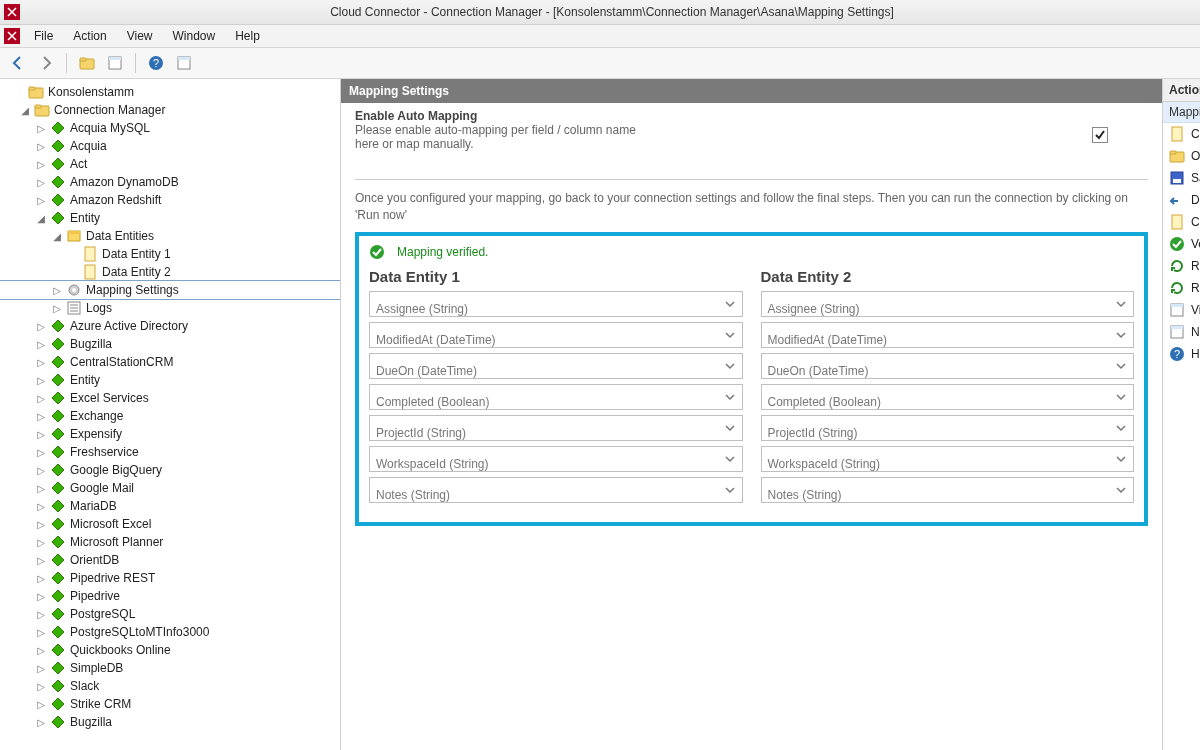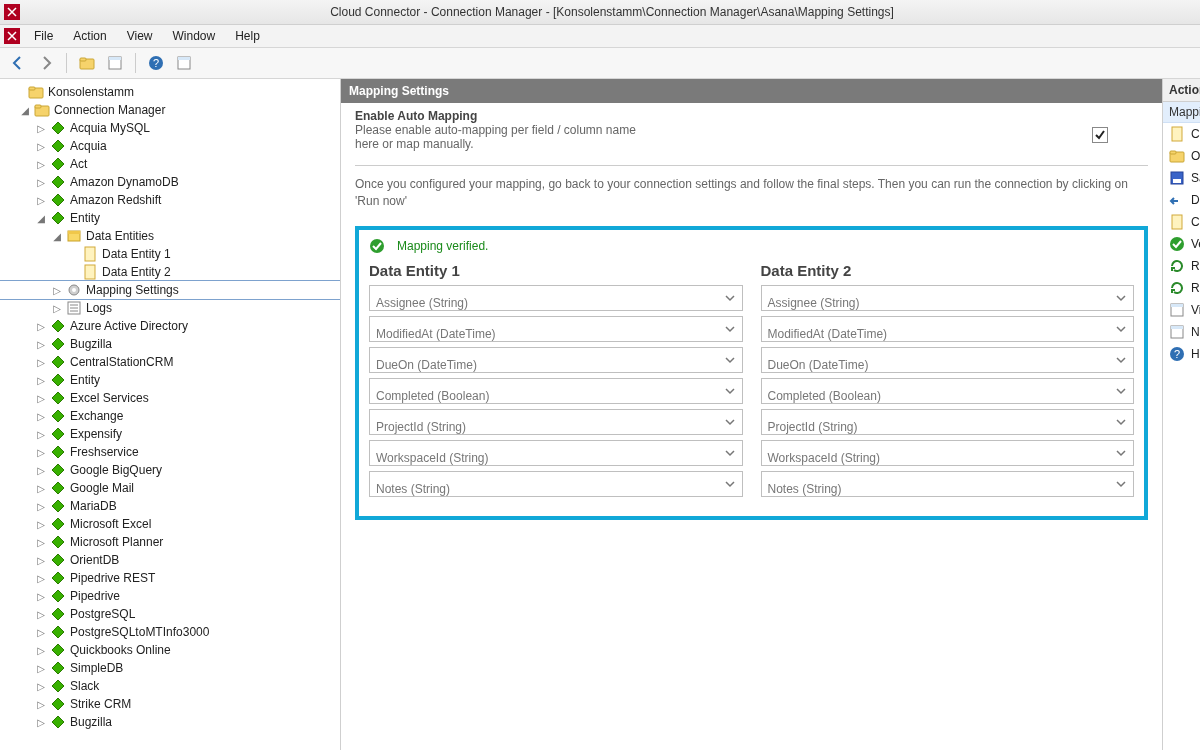--- a/index.html
+++ b/index.html
@@ -23,26 +23,26 @@
 .actions-pane{width:37px;flex:0 0 37px;border-left:1px solid #cfcfcf;background:#fff;overflow:hidden}
 
 .tn{display:flex;align-items:center;height:18px;white-space:nowrap;cursor:default}
 .tn.sel{background:#fff;outline:1px solid #7da2ce}
 .tw{width:14px;height:14px;display:flex;align-items:center;justify-content:center;color:#777;font-size:10px;margin-right:2px}
 .tic{width:16px;height:16px;margin-right:4px;display:flex;align-items:center;justify-content:center}
 .tlabel{padding-right:6px}
 
 .panel-hdr{height:24px;background:#7a7a7a;color:#fff;font-weight:bold;display:flex;align-items:center;padding:0 8px}
 .center-body{padding:6px 14px 0 14px;overflow:auto;color:#666}
-.auto-map{display:flex;align-items:flex-start;border-bottom:1px solid #ccc;padding-bottom:14px;margin-bottom:10px}
+.auto-map{display:flex;align-items:flex-start;border-bottom:1px solid #ccc;padding-bottom:28px;margin-bottom:10px}
 .auto-map .txt{flex:1}
 .auto-map .txt b{color:#444;font-weight:600}
 .chk{width:14px;height:14px;border:1px solid #888;margin-top:18px;margin-right:40px;display:flex;align-items:center;justify-content:center}
 .chk svg{color:#222}
-.note{color:#666;margin-bottom:16px;line-height:1.4}
+.note{color:#666;margin-bottom:8px;line-height:1.4}
 .links{text-align:right;margin-bottom:4px}
 .links a{color:#1a3fd4;text-decoration:underline;cursor:pointer;display:block;line-height:1.5}
 
 .map-frame{border:4px solid #11a8d8;padding:8px 10px 14px 10px}
 .verify-row{display:flex;align-items:center;margin-bottom:8px;color:#1a8a1a}
 .verify-row .ic{margin-right:12px}
 .map-cols{display:flex;gap:18px}
 .map-col{flex:1}
 .map-col h4{margin:0 0 6px 0;font-size:15px;font-weight:600;color:#444}
 .combo{height:24px;border:1px solid #bfbfbf;background:#fff;display:flex;align-items:flex-end;padding:0 6px;margin-bottom:5px;color:#777;position:relative;cursor:default}

